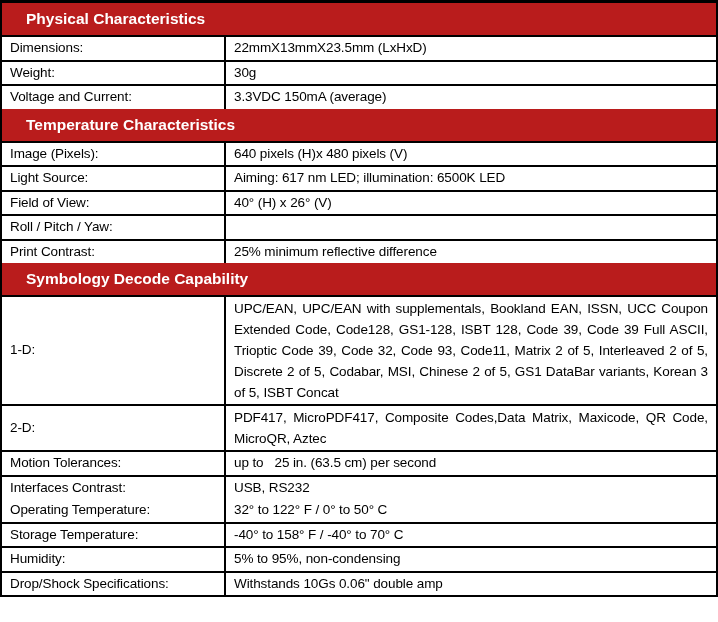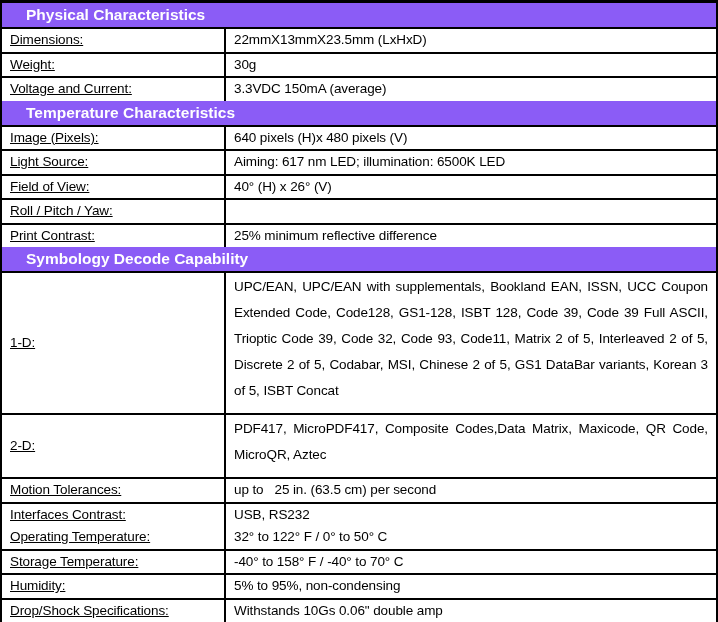--- a/index.html
+++ b/index.html
@@ -11,23 +11,23 @@
     width: 718px;
     box-sizing: border-box;
     border: 2px solid #000000;
     border-top-width: 3px;
     font-family: "Liberation Sans", sans-serif;
     color: #000000;
     font-size: 13.5px;
     letter-spacing: -0.1px;
   }
   .section-header {
-    background: #8b5cf6;
+    background: #b91c1c;
     border-bottom: 2px solid #000000;
-    height: 26px;
+    height: 34px;
     display: flex;
     align-items: center;
     padding-left: 24px;
     box-sizing: border-box;
   }
   .section-title {
     color: #FFFFFF;
     font-weight: bold;
     font-size: 15.5px;
     letter-spacing: 0;
@@ -49,31 +49,30 @@
     display: flex;
     align-items: center;
     padding: 1px 8px;
     line-height: 18.5px;
     min-height: 22.5px;
   }
   .spec-label {
     width: 224px;
     flex: none;
     border-right: 2px solid #000000;
-    text-decoration: underline;
   }
   .spec-value {
     flex: 1;
   }
   .spec-value.justify {
     display: block;
     text-align: justify;
-    line-height: 26px;
+    line-height: 21px;
     padding-top: 1px;
-    padding-bottom: 9px;
+    padding-bottom: 1px;
   }
 </style>
 </head>
 <body>
 
 <div id="spec-table">
     <div class="section-block">
       <div class="section-header">
         <span class="section-title">Physical Characteristics</span>
       </div>

